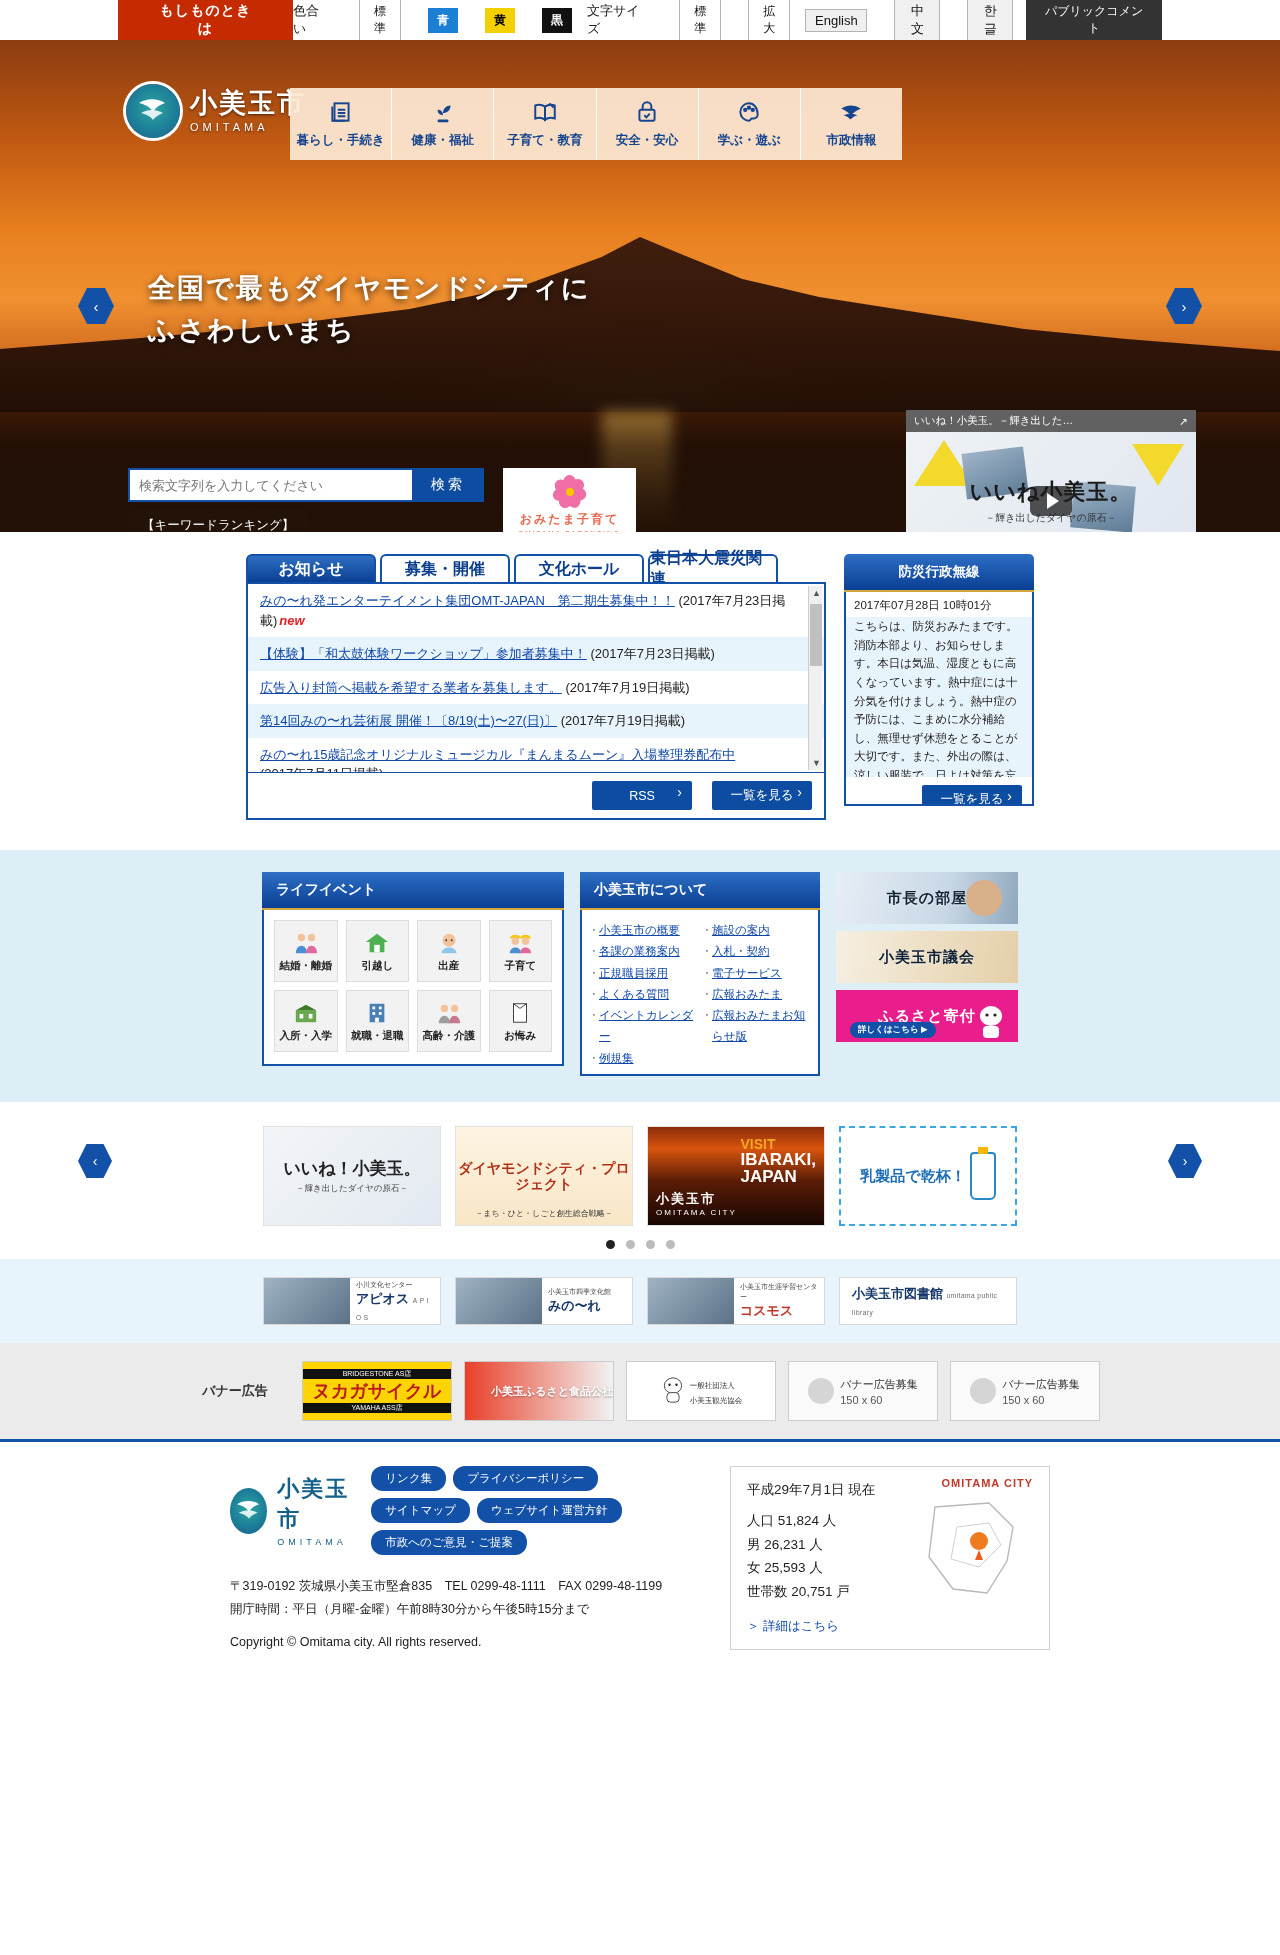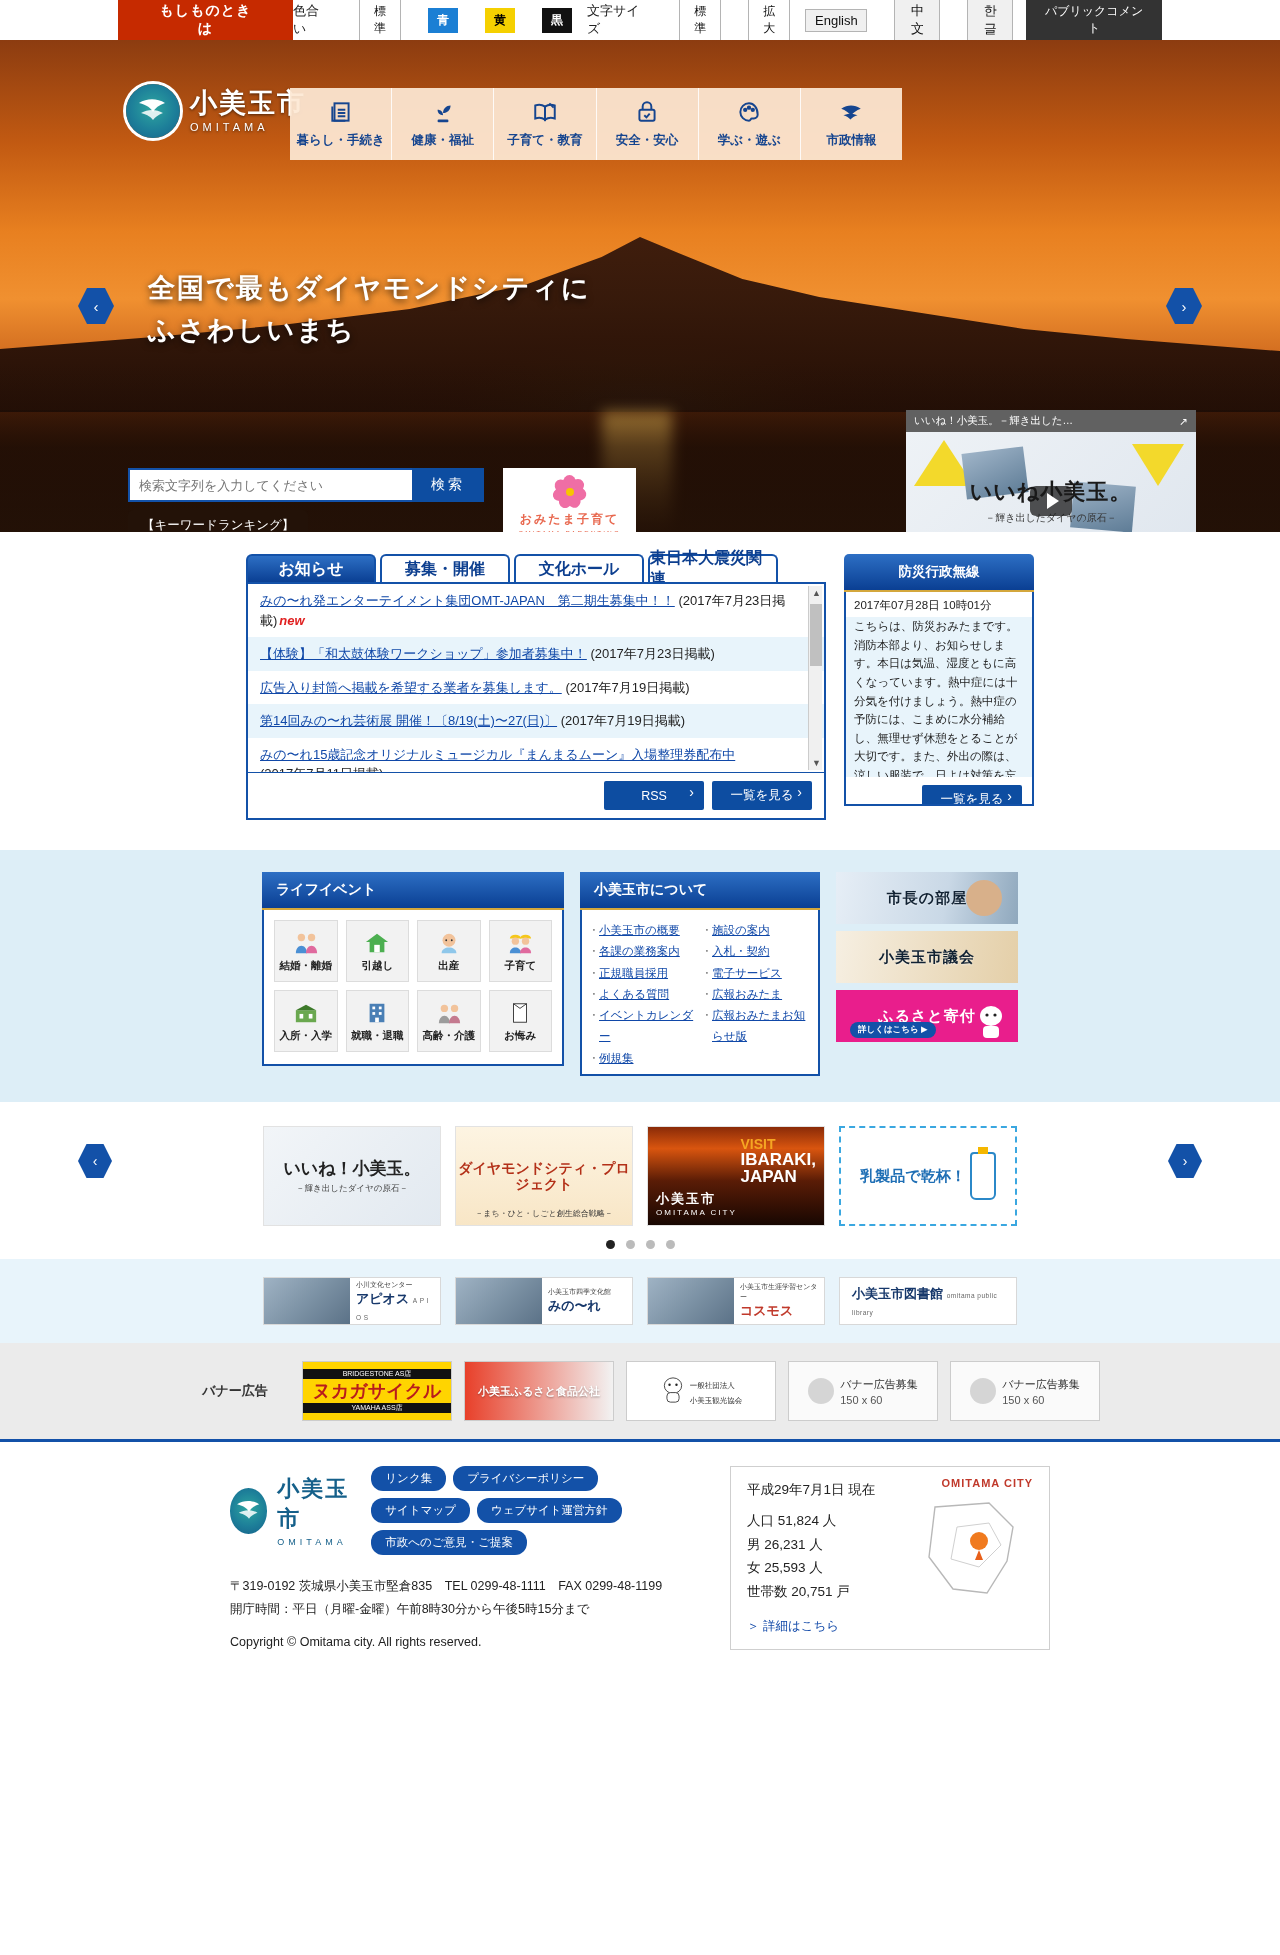--- a/index.html
+++ b/index.html
@@ -201,21 +201,21 @@
   .news-date { color: #222; }
   .news-new { color: #e02020; font-weight: bold; font-style: italic; margin-left: 2px; }
   .news-scroll {
     position: absolute; right: 2px; top: 2px; width: 14px; height: 184px; background: #f0f0f0;
     border-left: 1px solid #ccc; cursor: pointer;
   }
   .news-scroll .thumb { position: absolute; top: 18px; left: 1px; width: 12px; height: 62px; background: #c0c0c0; }
   .news-scroll .up, .news-scroll .dn { position: absolute; left: 3px; font-size: 9px; color: #555; }
   .news-scroll .up { top: 2px; }
   .news-scroll .dn { bottom: 2px; }
-  .news-actions { border-top: 1px solid #1351a8; padding: 8px 12px; display: flex; justify-content: flex-end; gap: 8px; background:#fff; }
+  .news-actions { border-top: 1px solid #1351a8; padding: 8px 12px; display: flex; justify-content: flex-end; gap: 20px; background:#fff; }
   .pill-btn {
     background: #0d4da1; color: #fff; border: none; font-size: 12.5px;
     padding: 6px 0; width: 100px; cursor: pointer; position: relative;
     border-radius: 2px; font-family: inherit; text-align: center;
   }
   .pill-btn::after { content: "›"; position: absolute; right: 10px; top: 3px; font-size: 14px; }
 
   .radio-col { width: 190px; }
   .radio-head {
     background: linear-gradient(180deg,#2d6fc4,#0a3f93); color: #fff; font-weight: bold;
@@ -312,21 +312,21 @@
   .fac-en { font-size: 6.5px; color: #666; letter-spacing: .5px; }
 
   
   .ads { background: #ebebeb; padding: 18px 0; display: flex; justify-content: center; align-items: center; gap: 12px; }
   .ads-label { font-size: 13px; font-weight: bold; color: #333; width: 110px; text-align: center; }
   .ad { width: 150px; height: 60px; background: #fff; border: 1px solid #ccc; display: flex; align-items: center; justify-content: center; cursor: pointer; overflow: hidden; position: relative; }
   .ad-yuka { flex-direction: column; gap: 0; background: #ffd400; }
   .ad-yuka .t1 { font-size: 7px; background: #111; color: #fff; width: 100%; text-align: center; }
   .ad-yuka .t2 { font-size: 18px; font-weight: bold; color: #b91c1c; }
   .ad-yuka .t3 { font-size: 7px; background: #111; color: #fff; width: 100%; text-align: center; }
-  .ad-furu { background: linear-gradient(90deg,#e8402a 0%, #f2f2f2 100%); }
+  .ad-furu { background: linear-gradient(90deg,#e8402a 0%, #f2f2f2 100%); justify-content: flex-end; }
   .ad-furu .t { font-size: 11px; font-weight: bold; color: #fff; text-shadow: 0 1px 2px rgba(0,0,0,.35); }
   .ad-kanko { flex-direction: row; gap: 4px; }
   .ad-kanko .kt { font-size: 7.5px; color: #333; line-height: 1.5; }
   .ad-blank { flex-direction: row; gap: 6px; background: #fafafa; }
   .ad-blank .bt { font-size: 11px; color: #333; }
   .ad-blank .bs { font-size: 11px; color: #555; }
   .ad-logo { width: 26px; height: 26px; border-radius: 50%; background: #d5d5d5; }
 
   
   .footer { border-top: 3px solid #1351a8; background: #fff; padding: 24px 0 30px; display: flex; justify-content: center; gap: 30px; }

